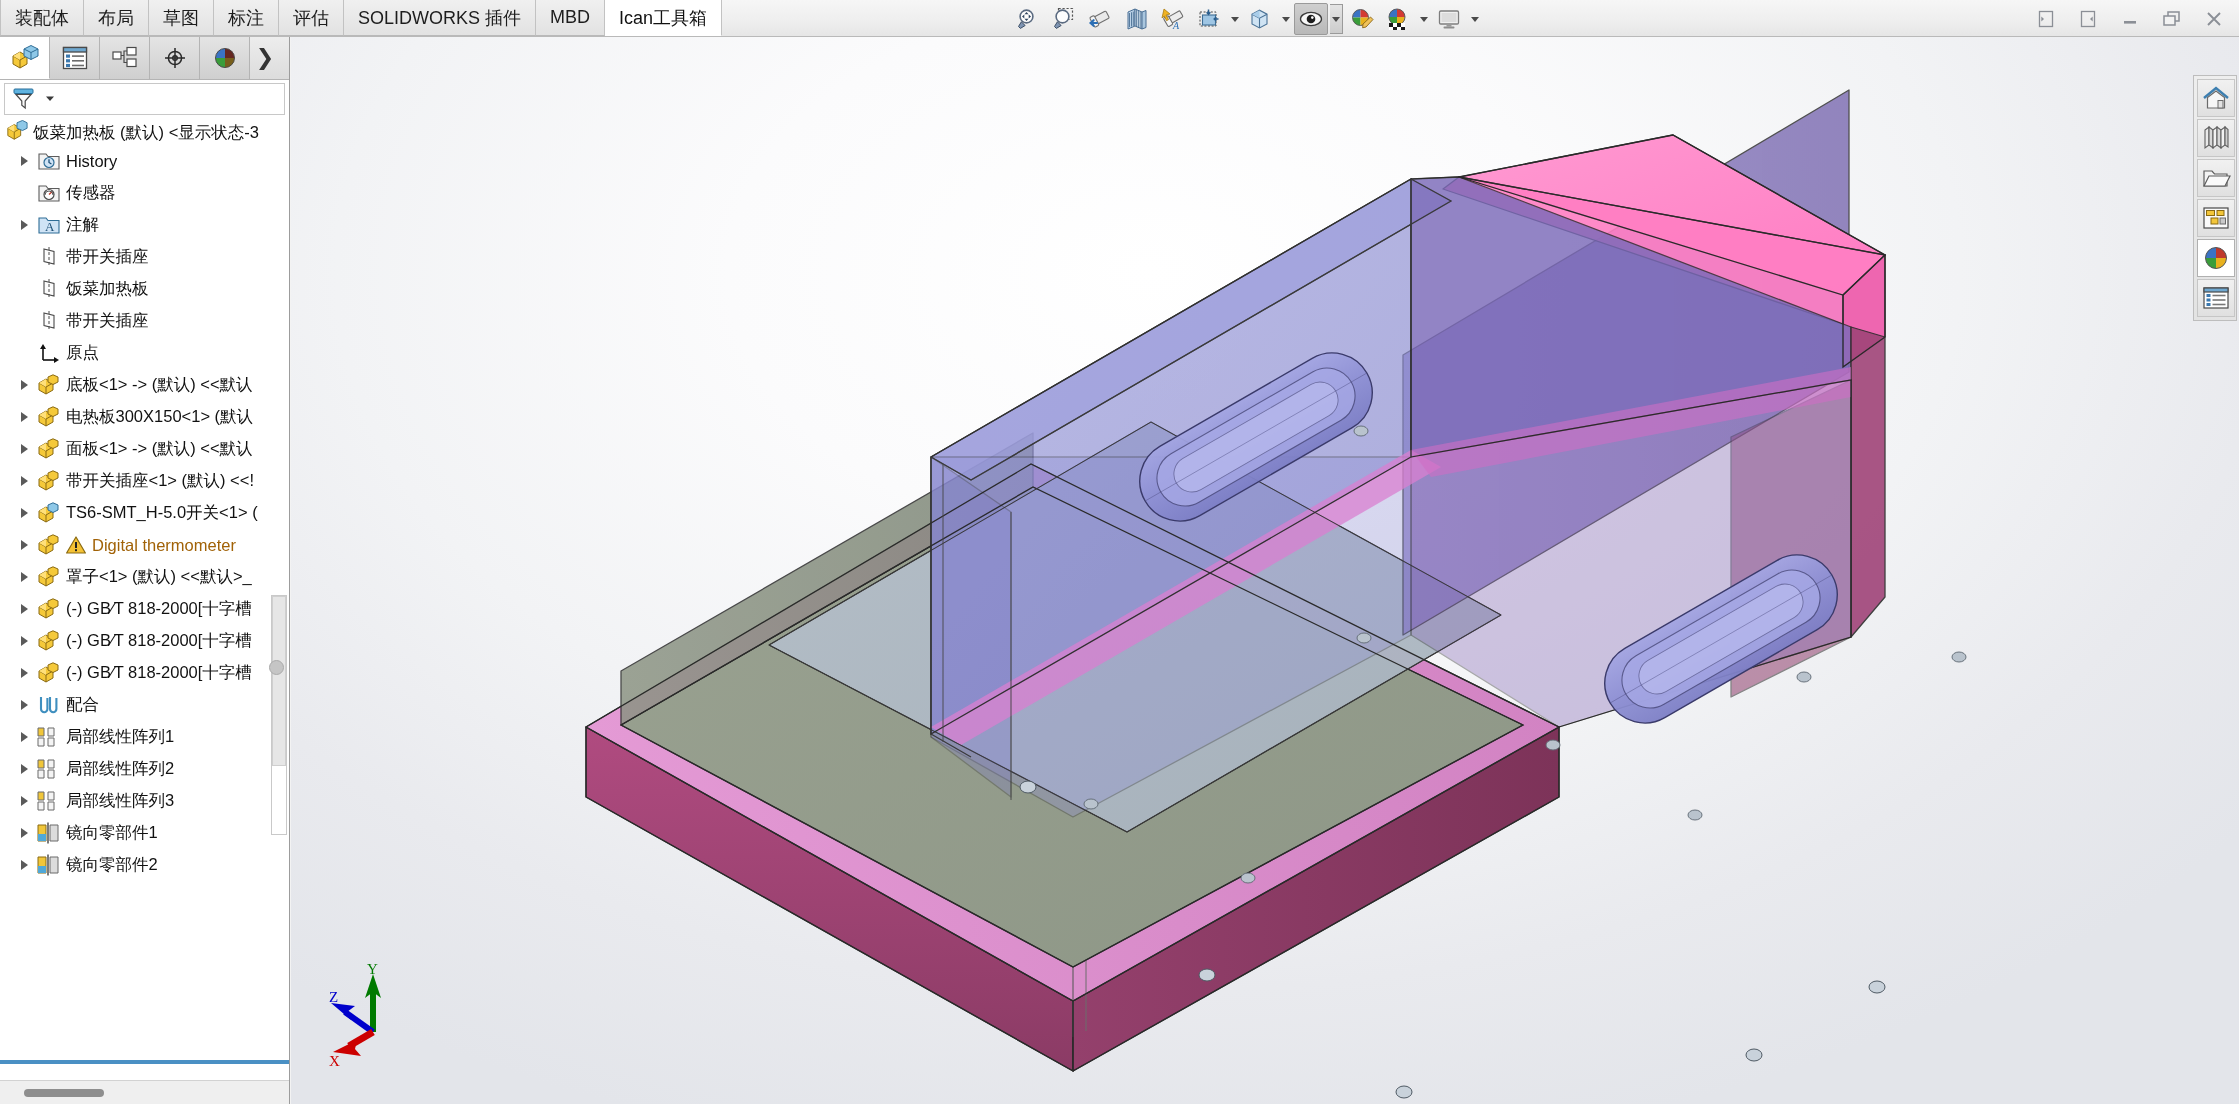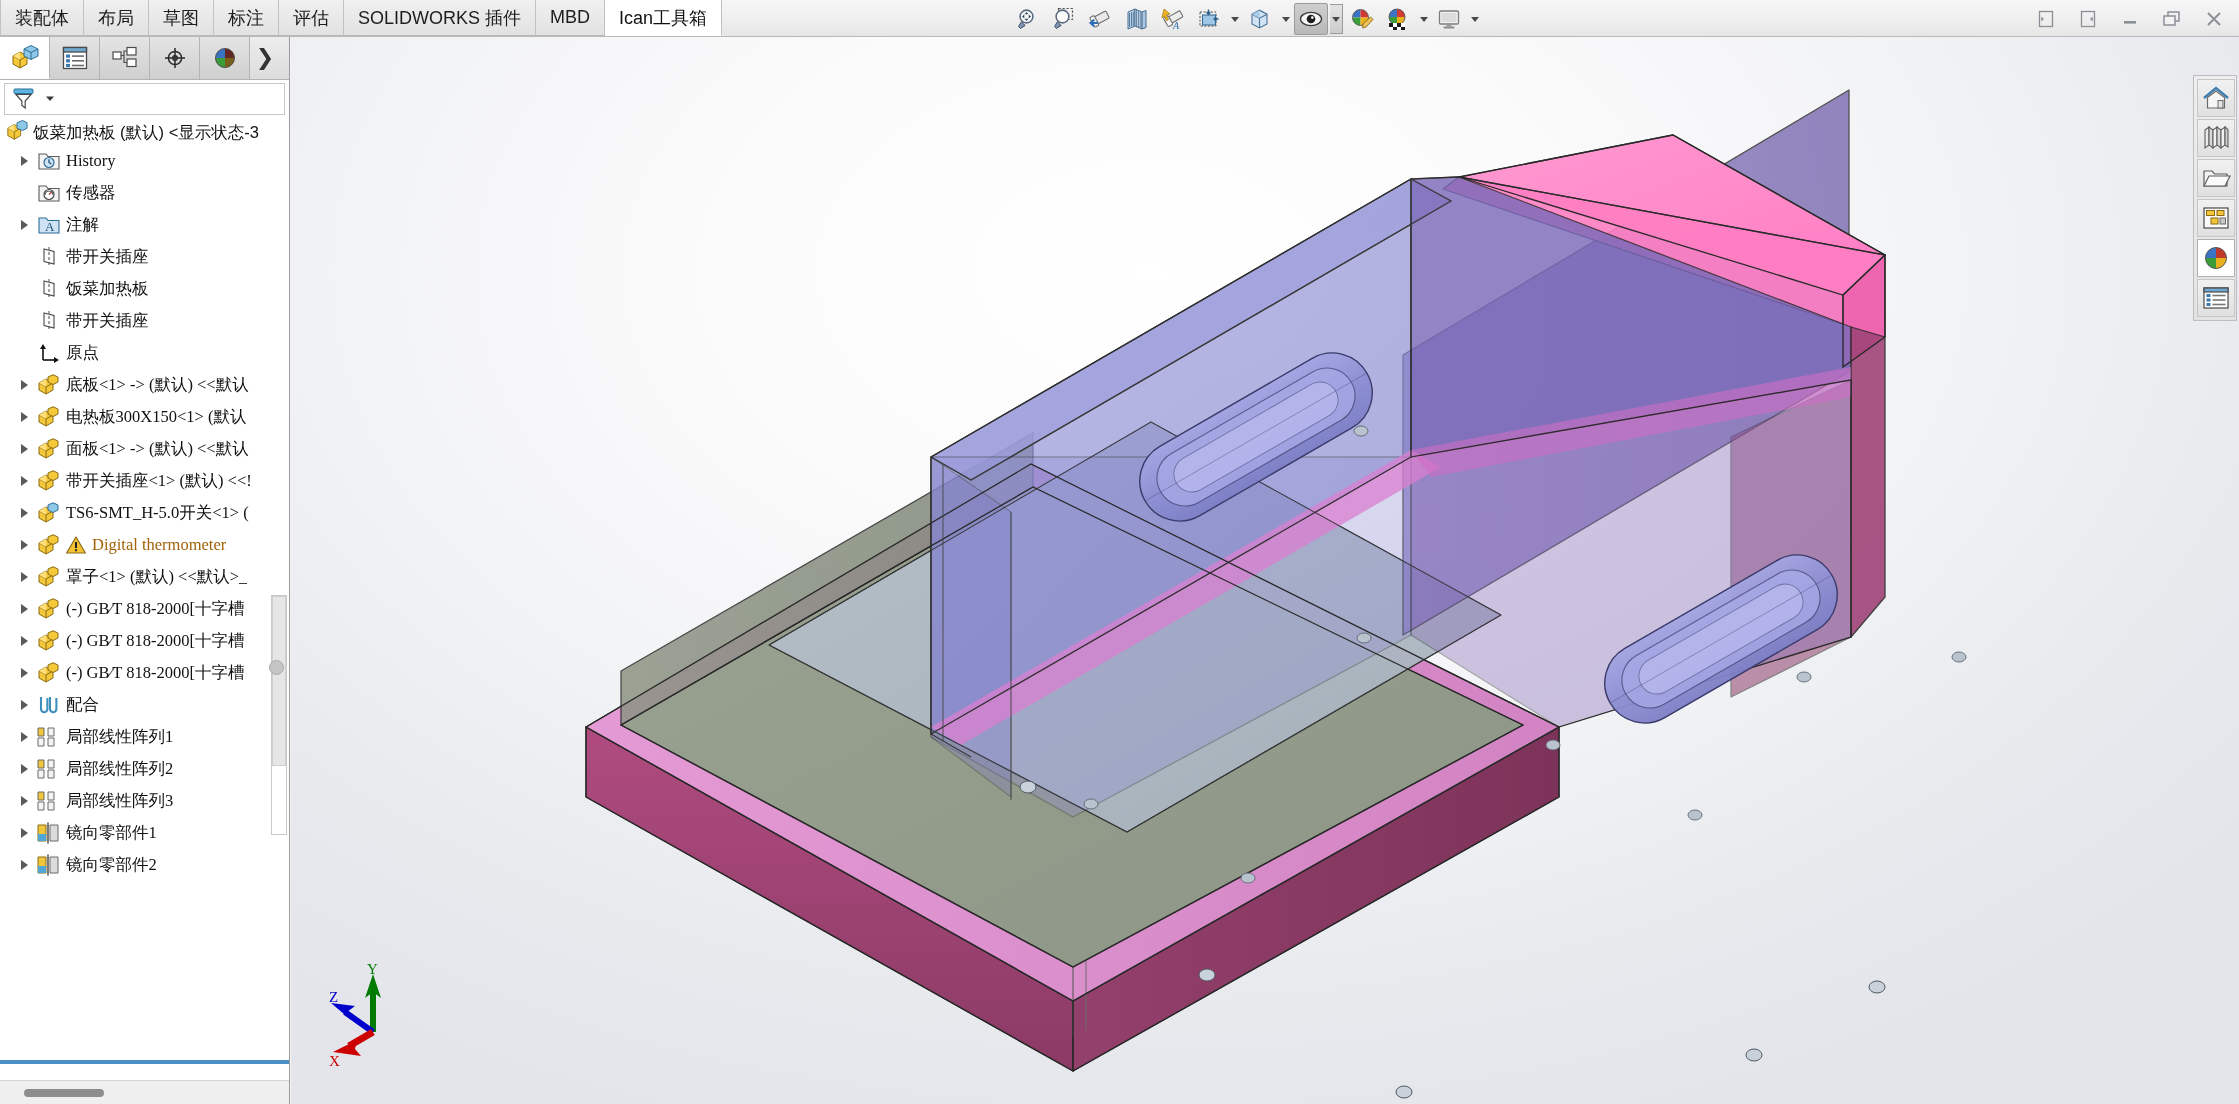--- a/index.html
+++ b/index.html
@@ -138,21 +138,21 @@
   .trow .arrow {
     width: 22px; flex: 0 0 22px;
     display:flex;align-items:center;justify-content:center;
   }
   .trow .arrow i {
     width:0;height:0;
     border-top:5px solid transparent;border-bottom:5px solid transparent;
     border-left:7px solid #5a5a5a;
   }
   .trow .ic { width: 28px; flex:0 0 28px; display:flex;align-items:center;justify-content:center; }
-  .trow .lbl { padding-left: 3px; overflow: hidden; font-family: Liberation Serif, serif; }
+  .trow .lbl { padding-left: 3px; overflow: hidden; }
   .trow.warn .lbl { color: #a16207; }
   .trow .warnicon { width: 26px; flex:0 0 26px; display:flex;align-items:center;justify-content:center;}
   .indent-1 { padding-left: 13px; }
   .sel-line {
     position: absolute; left: 0; right: 0;
     height: 4px; background: #4a90c4;
   }
   .tree-vscroll {
     position: absolute; right: 2px; top: 480px;
     width: 16px; height: 240px;

